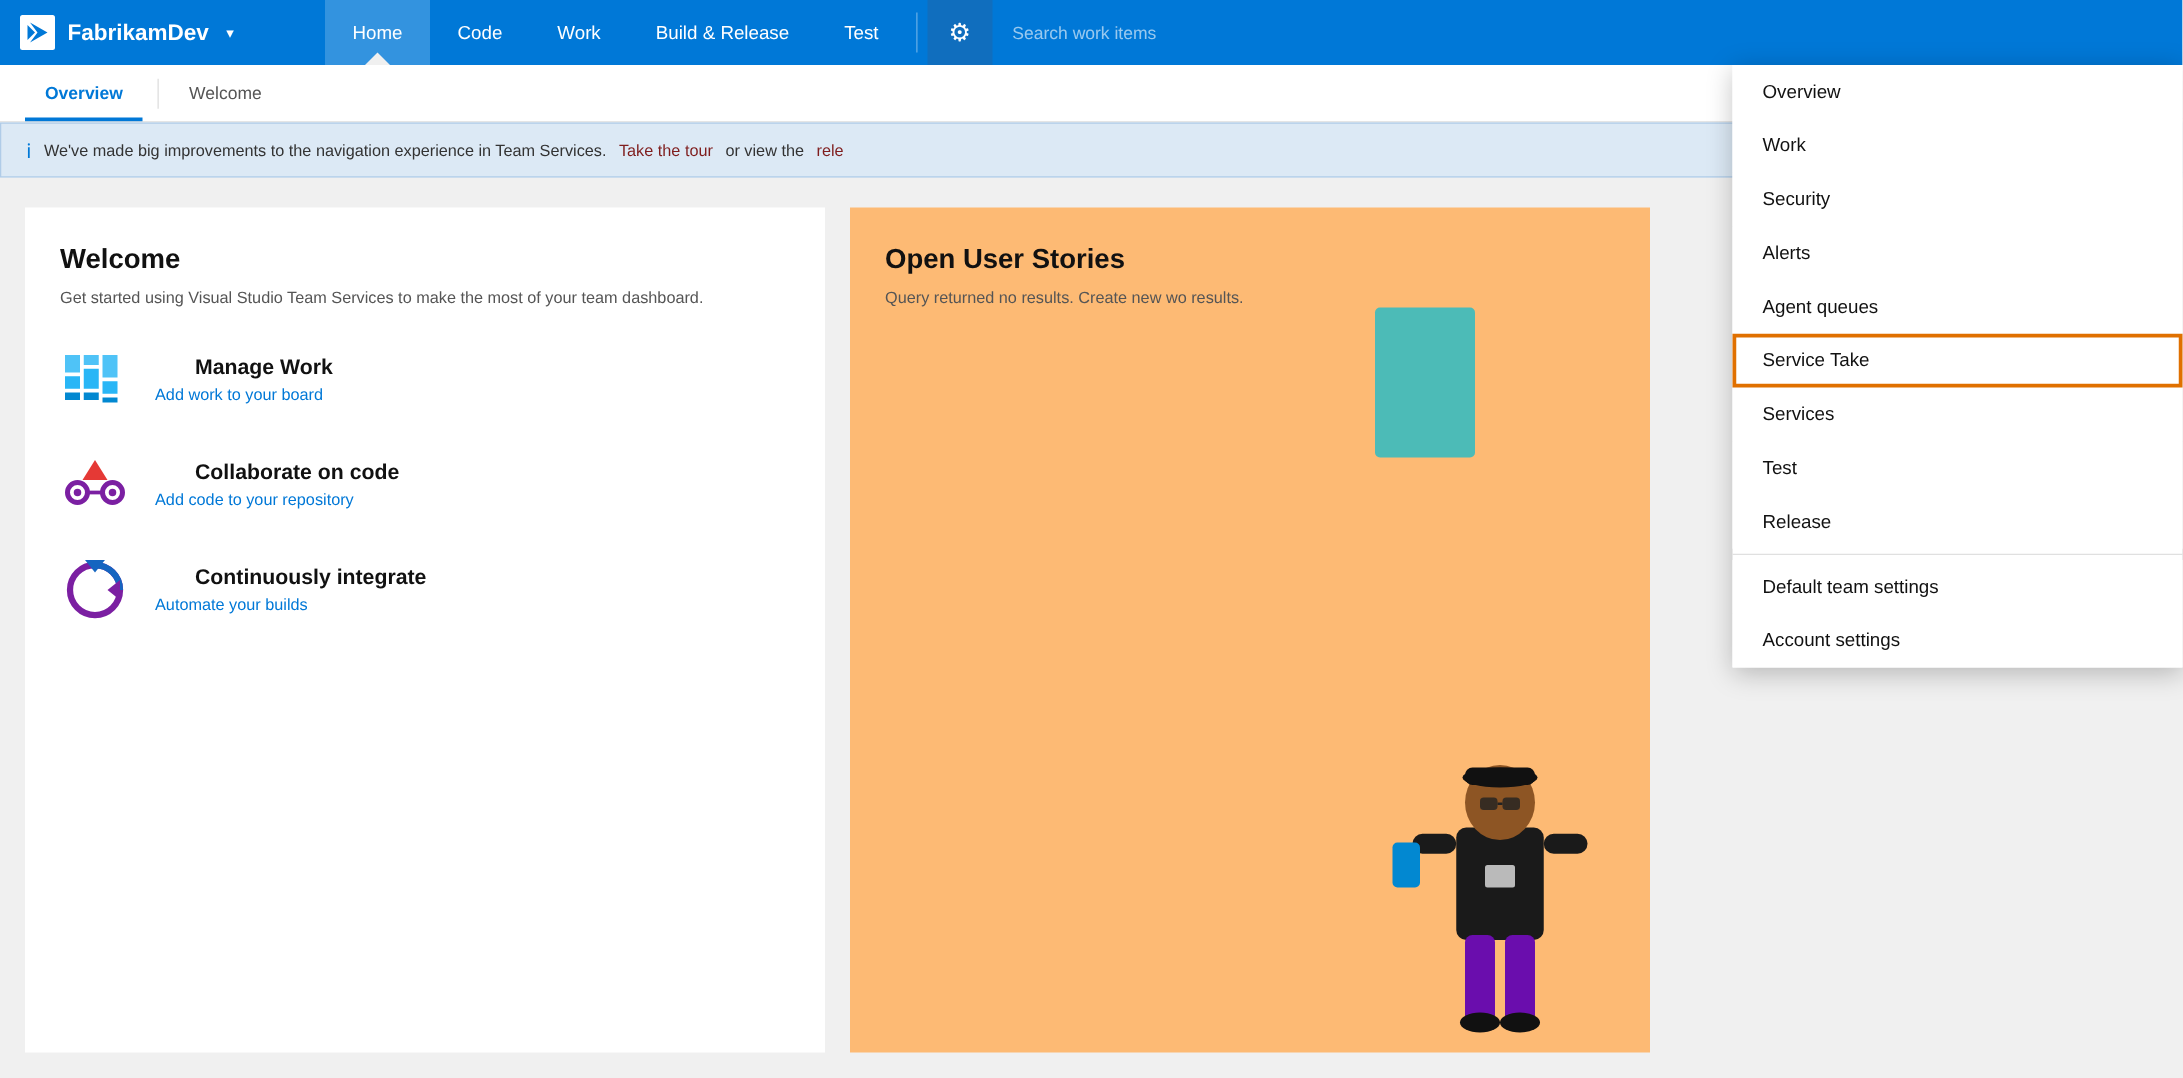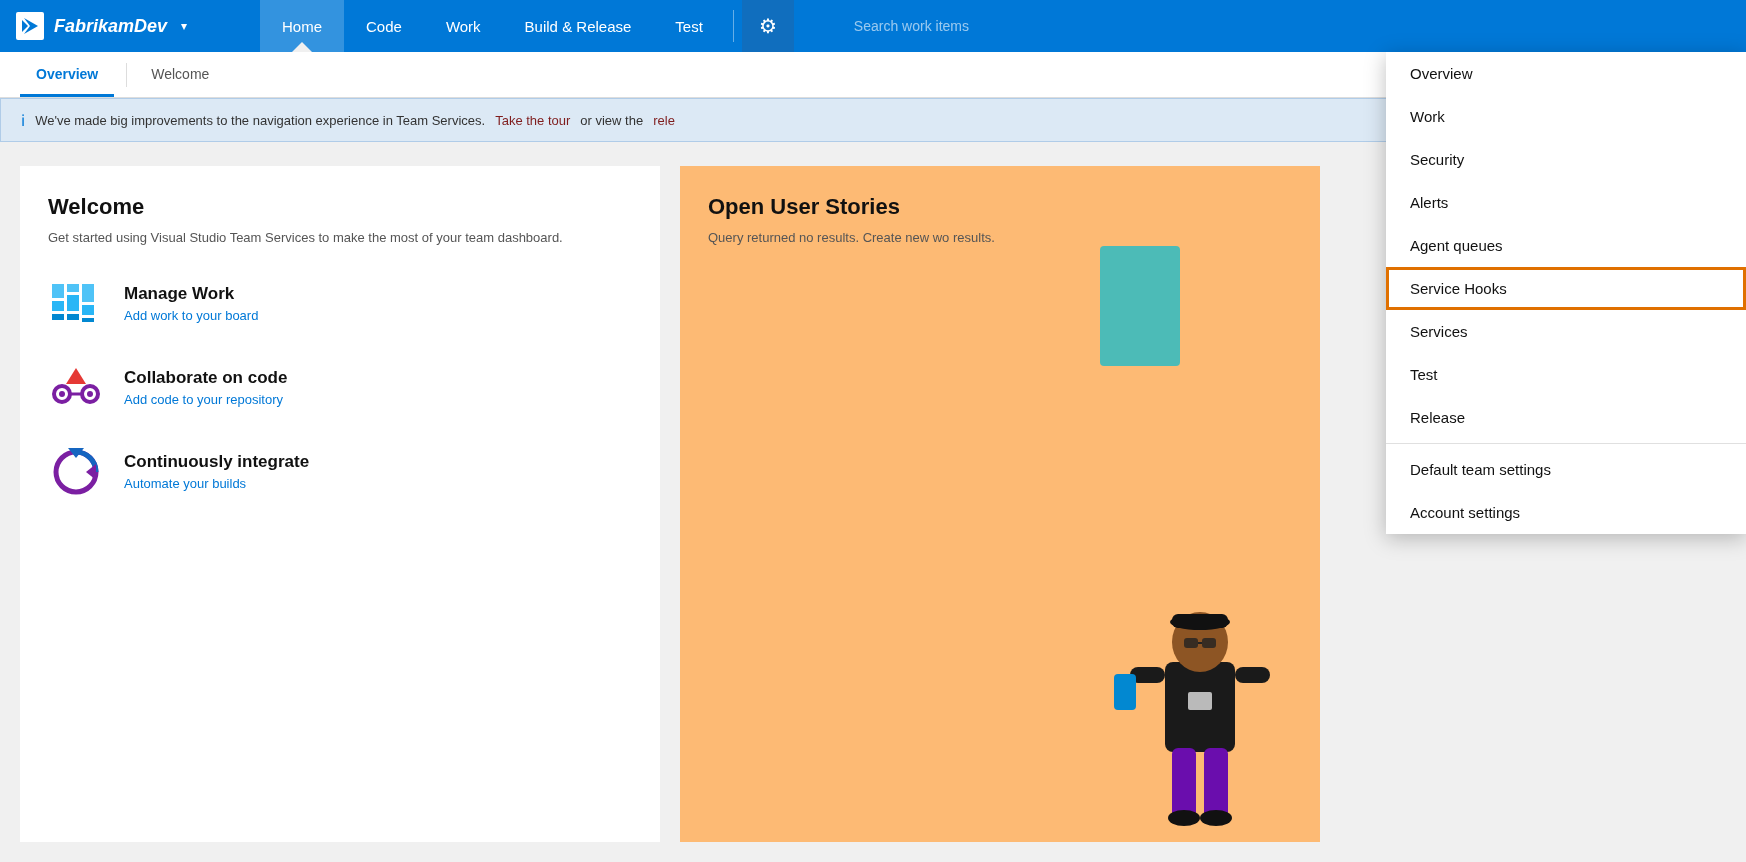--- a/index.html
+++ b/index.html
@@ -16,21 +16,21 @@
       z-index: 100;
     }
     .topnav-brand {
       display: flex;
       align-items: center;
       padding: 0 16px;
       gap: 10px;
       min-width: 260px;
     }
     .topnav-brand-name {
-      font-size: 18px; font-weight: 600; color: white; font-style: italic;
+      font-size: 18px; font-weight: 600; color: white;
     }
     .topnav-dropdown-icon {
       font-size: 12px; color: white; margin-left: 4px;
     }
     .topnav-links {
       display: flex;
       align-items: center;
       height: 100%;
     }
     .topnav-link {
@@ -72,21 +72,20 @@
       display: flex;
       align-items: center;
     }
     .topnav-search input {
       background: transparent;
       border: none;
       outline: none;
       color: rgba(255,255,255,0.7);
       font-size: 14px;
       width: 100%;
-      margin-left: 44px;
     }
     .topnav-search input::placeholder { color: rgba(255,255,255,0.6); }
 
     
     .tabs-bar {
       background: white;
       border-bottom: 1px solid #ddd;
       padding: 0 20px;
       display: flex;
       align-items: flex-end;
@@ -157,21 +156,21 @@
       margin-bottom: 28px;
       line-height: 1.5;
     }
     .card-item {
       display: flex;
       align-items: center;
       gap: 20px;
       margin-bottom: 28px;
     }
     .card-item-text h3 {
-      font-size: 17px; font-weight: 600; color: #111; margin-bottom: 4px;
+      font-size: 17px; font-weight: 600; color: #111; margin-bottom: 4px; margin-left: 32px;
     }
     .card-item-link {
       font-size: 13px; color: #0078d7; cursor: pointer;
     }
 
     
     .card2 {
       background: #fdba74;
       padding: 28px 28px;
       flex: 0 0 640px;
@@ -387,20 +386,20 @@
   </div>
 
 </div>
 
 <div class="dropdown-menu">
   <div class="dropdown-item">Overview</div>
   <div class="dropdown-item">Work</div>
   <div class="dropdown-item">Security</div>
   <div class="dropdown-item">Alerts</div>
   <div class="dropdown-item">Agent queues</div>
-  <div class="dropdown-item highlighted">Service Hooks</div>
+  <div class="dropdown-item highlighted">Service Take</div>
   <div class="dropdown-item">Services</div>
   <div class="dropdown-item">Test</div>
   <div class="dropdown-item">Release</div>
   <div class="dropdown-divider"></div>
   <div class="dropdown-item">Default team settings</div>
   <div class="dropdown-item">Account settings</div>
 </div>
 
 </body></html>

